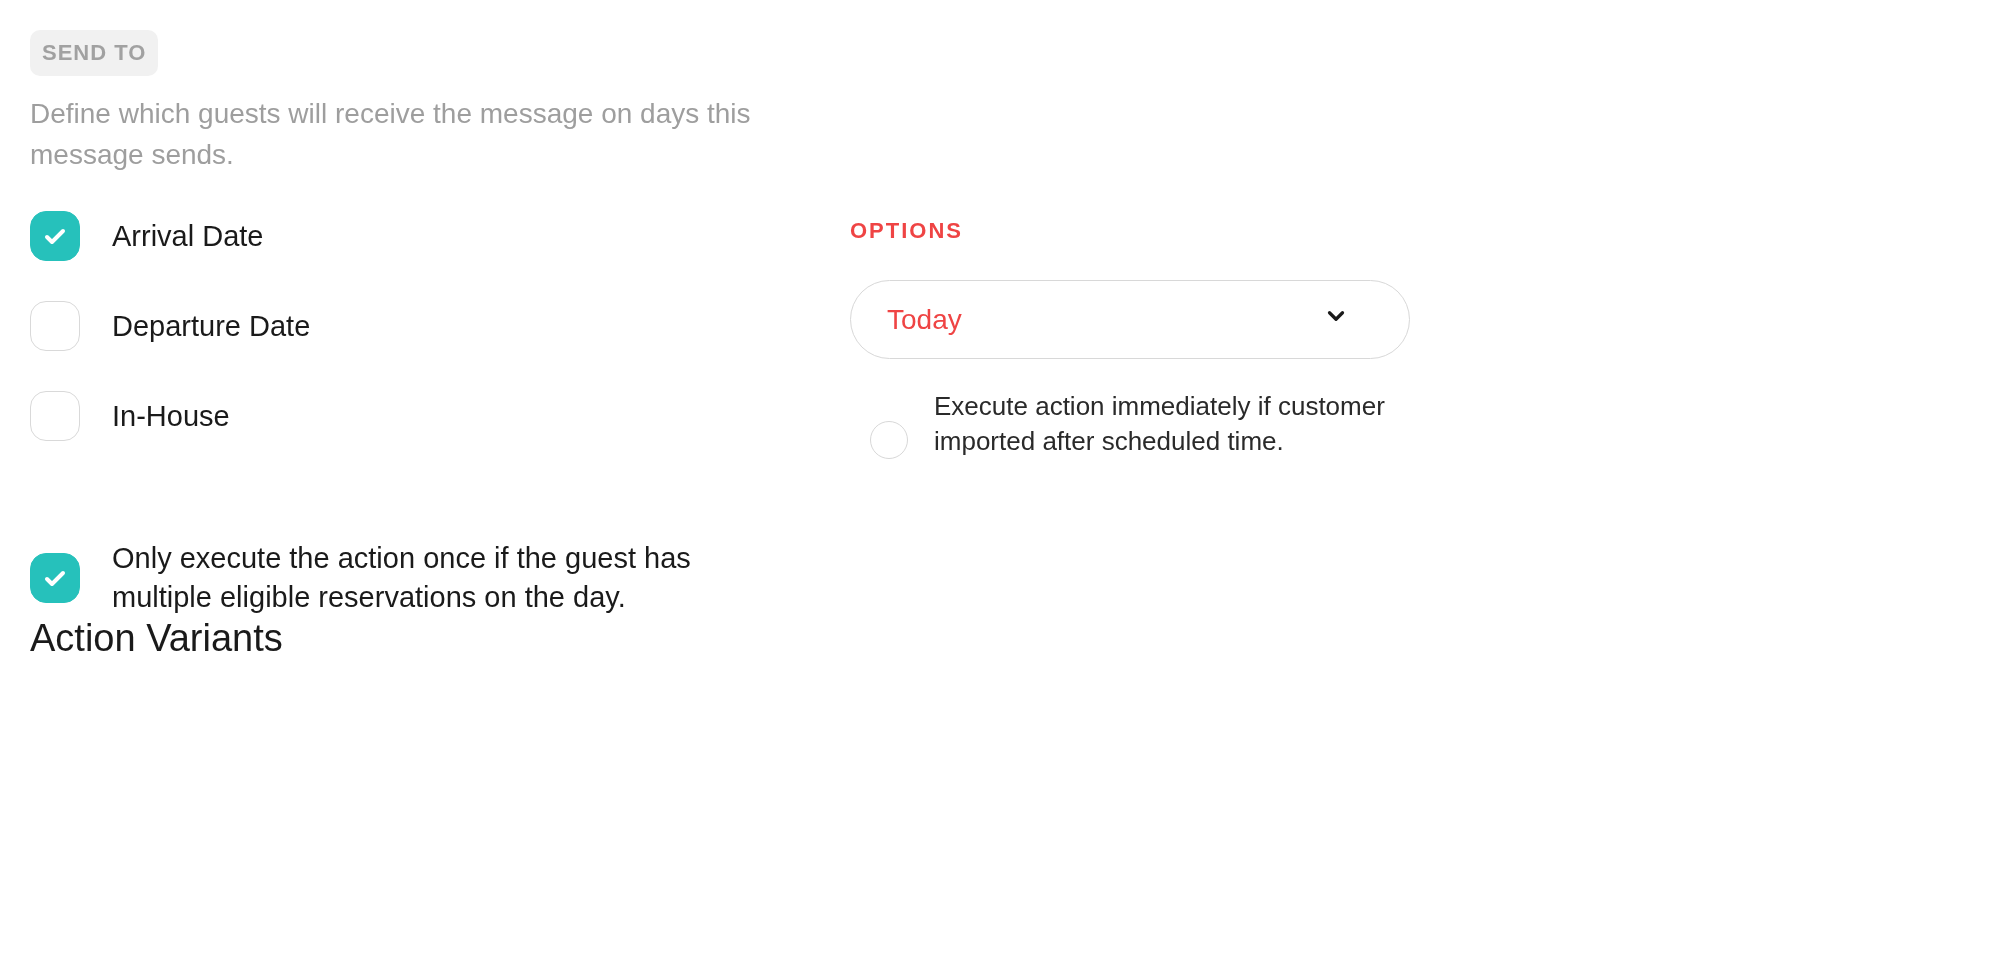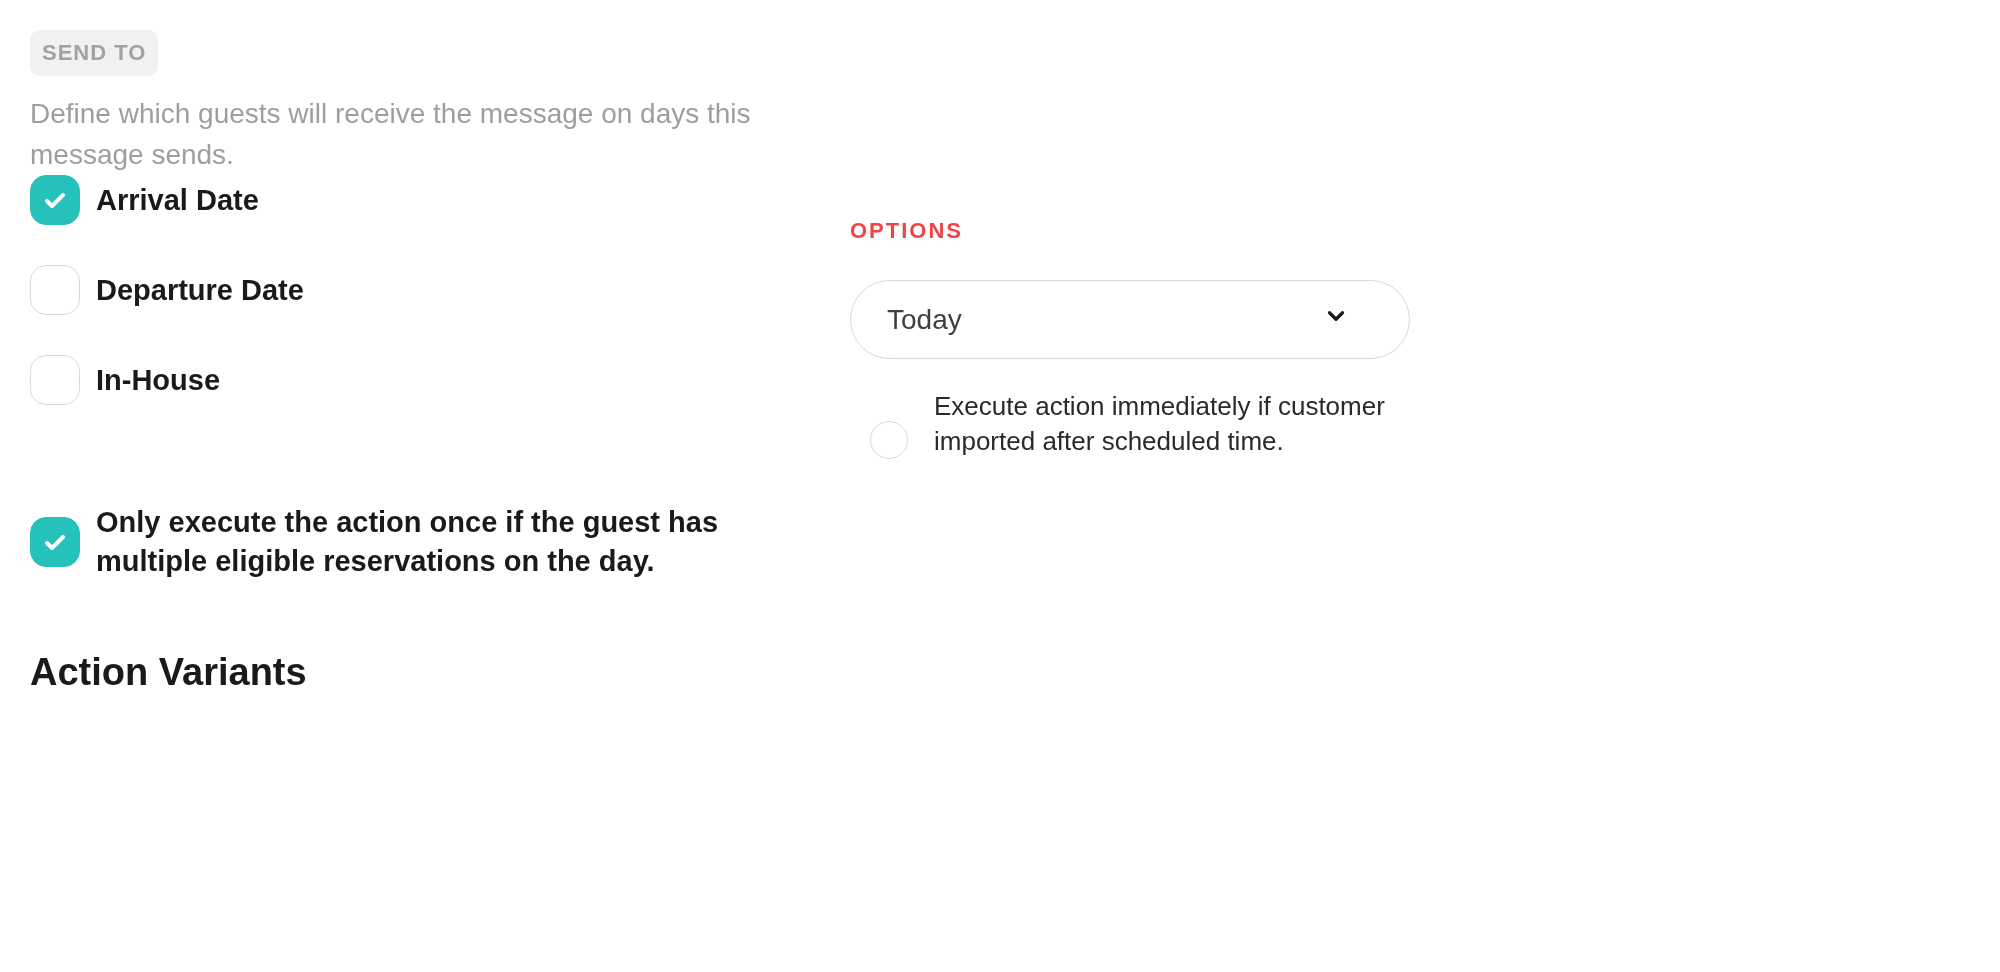--- a/index.html
+++ b/index.html
@@ -33,27 +33,27 @@
       letter-spacing: 1px;
       font-size: 22px;
       padding: 10px 12px;
       border-radius: 10px;
       margin-bottom: 18px;
     }
     .description {
       color: #9e9e9e;
       font-size: 28px;
       line-height: 1.45;
+      margin-bottom: 36px;
     }
     .checkbox-row {
       display: flex;
       align-items: center;
-      gap: 16px;
+      gap: 32px;
       margin-bottom: 40px;
-      font-weight: bold;
     }
     .checkbox-row.tight {
       margin-bottom: 0;
       align-items: center;
     }
     .checkbox {
       width: 50px;
       height: 50px;
       border-radius: 16px;
       border: 1.5px solid #d9d9d9;
@@ -78,43 +78,42 @@
       font-size: 29px;
       color: #1a1a1a;
       line-height: 1.35;
       flex: 1;
     }
     .section-gap {
       height: 40px;
     }
     .section-heading {
       font-size: 38px;
-      font-weight: 700;
+      font-weight: 400;
       color: #1a1a1a;
-      margin-top: 70px;
     }
     .options-label {
       font-size: 22px;
       font-weight: 800;
       letter-spacing: 2px;
       color: #ef4444;
       margin-bottom: 36px;
     }
     .select-wrapper {
       position: relative;
       width: 100%;
       margin-bottom: 30px;
     }
     .select {
       width: 100%;
       border: 1.5px solid #d8d8d8;
       border-radius: 40px;
       padding: 22px 60px 22px 36px;
       font-size: 28px;
-      color: #404040;
+      color: #ef4444;
       background: #ffffff;
       cursor: pointer;
       display: flex;
       align-items: center;
       justify-content: space-between;
     }
     .select .chevron {
       margin-left: auto;
     }
     .circle-checkbox {

